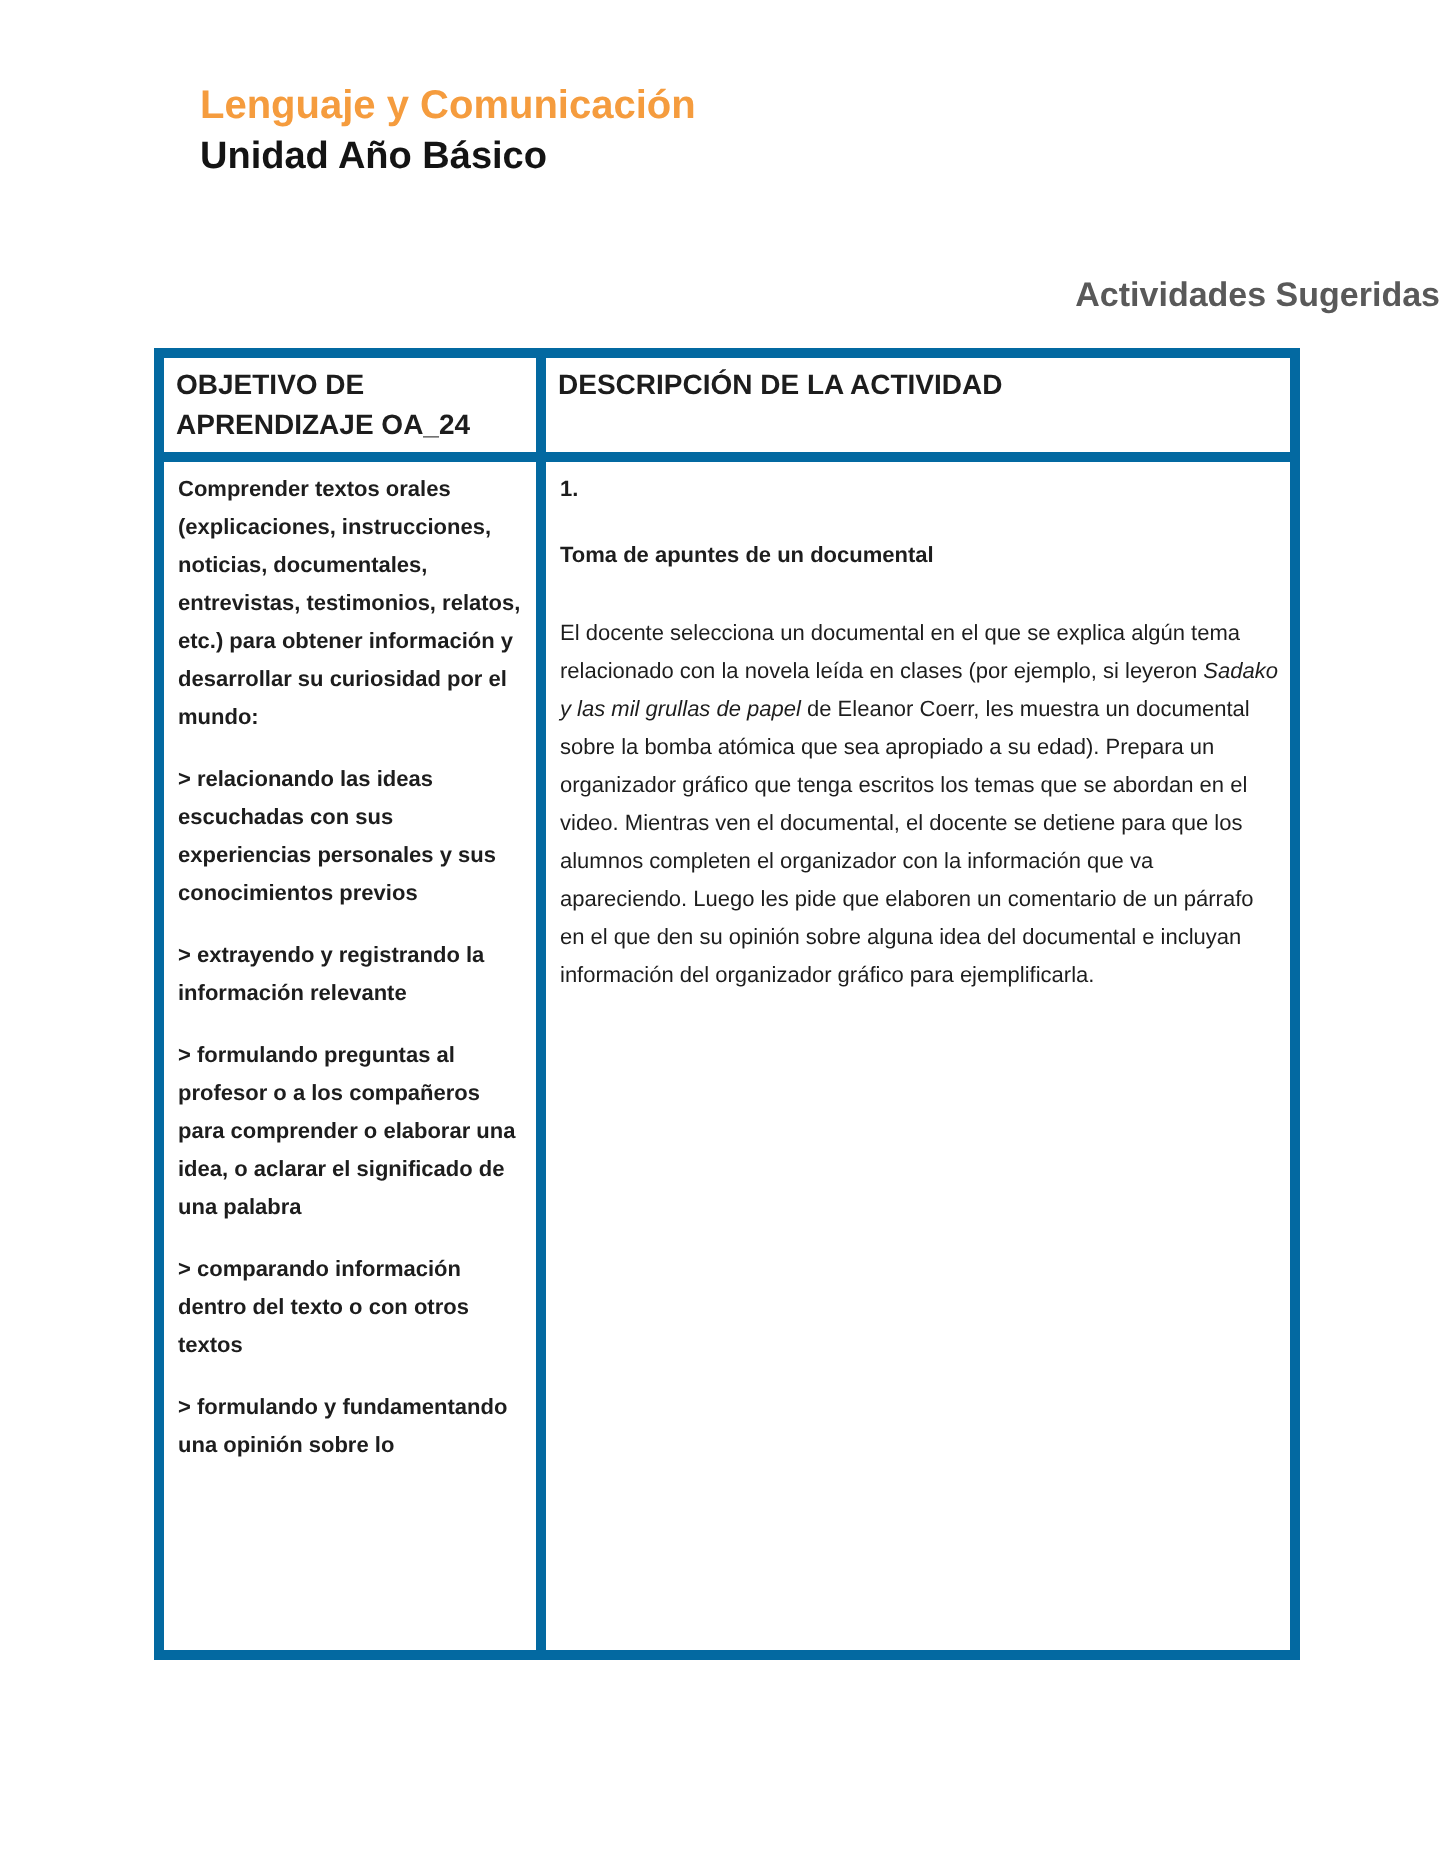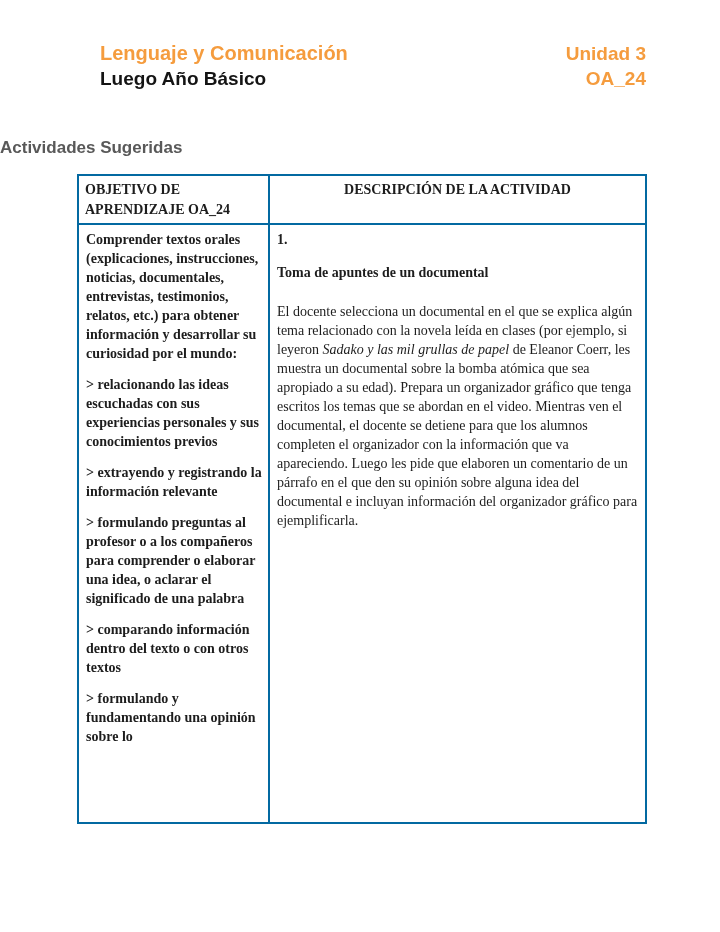--- a/index.html
+++ b/index.html
@@ -21,53 +21,52 @@
   }
   .hdr-line { font-weight: bold; line-height: 25px; white-space: nowrap; }
   .subject { font-size: 20px; color: #f59c3e; }
   .grade   { font-size: 19px; color: #141414; }
   .hdr-right { text-align: right; }
   .unit { font-size: 19px; color: #f59c3e; }
   .oa   { font-size: 19px; color: #f59c3e; }
   
   .doc-title {
     margin-top: 47px;
-    text-align: left;
+    text-align: right;
     font-size: 17px;
     font-weight: bold;
     color: #595959;
   }
   
   table.activity-table {
     margin: 16px 0 0 77px;
     width: 568px;
     border-collapse: collapse;
     table-layout: fixed;
   }
   .activity-table col.c1 { width: 191px; }
   .activity-table col.c2 { width: 377px; }
   .activity-table th, .activity-table td {
-    border: 2px solid #0369a1;
+    border: 5px solid #0369a1;
     vertical-align: top;
-    font-family: Liberation Serif, serif;
   }
   .activity-table th {
     font-size: 14px;
     font-weight: bold;
     line-height: 19.5px;
     padding: 4px 6px;
     height: 48px;
     color: #1d1d1d;
   }
   .th-left  { text-align: left; }
-  .th-center{ text-align: center; margin-top: 16px; }
+  .th-center{ text-align: left; margin-top: 16px; }
   .activity-table td {
     padding: 5px 6px 5px 7px;
     height: 599px;
-    font-size: 14px;
+    font-size: 11px;
   }
   
   .objective-cell p {
     font-weight: bold;
     line-height: 19px;
     margin-bottom: 12px;
   }
   .objective-cell p:last-child { margin-bottom: 16px; }
   
   .activity-cell p { line-height: 19px; }
@@ -77,25 +76,21 @@
   .act-body em { font-style: italic; margin-top: 36px; }
 </style>
 </head>
 <body>
 
 <div class="page">
 
   <header class="doc-header">
     <div class="hdr-left">
       <div class="hdr-line subject">Lenguaje y Comunicación</div>
-      <div class="hdr-line grade">Luego Año Básico</div>
-    </div>
-    <div class="hdr-right">
-      <div class="hdr-line unit">Unidad 3</div>
-      <div class="hdr-line oa">OA_24</div>
+      <div class="hdr-line grade">Unidad Año Básico</div>
     </div>
   </header>
 
   <h1 class="doc-title">Actividades Sugeridas</h1>
 
   <table class="activity-table">
     <colgroup>
         <col class="c1">
         <col class="c2">
       </colgroup>

